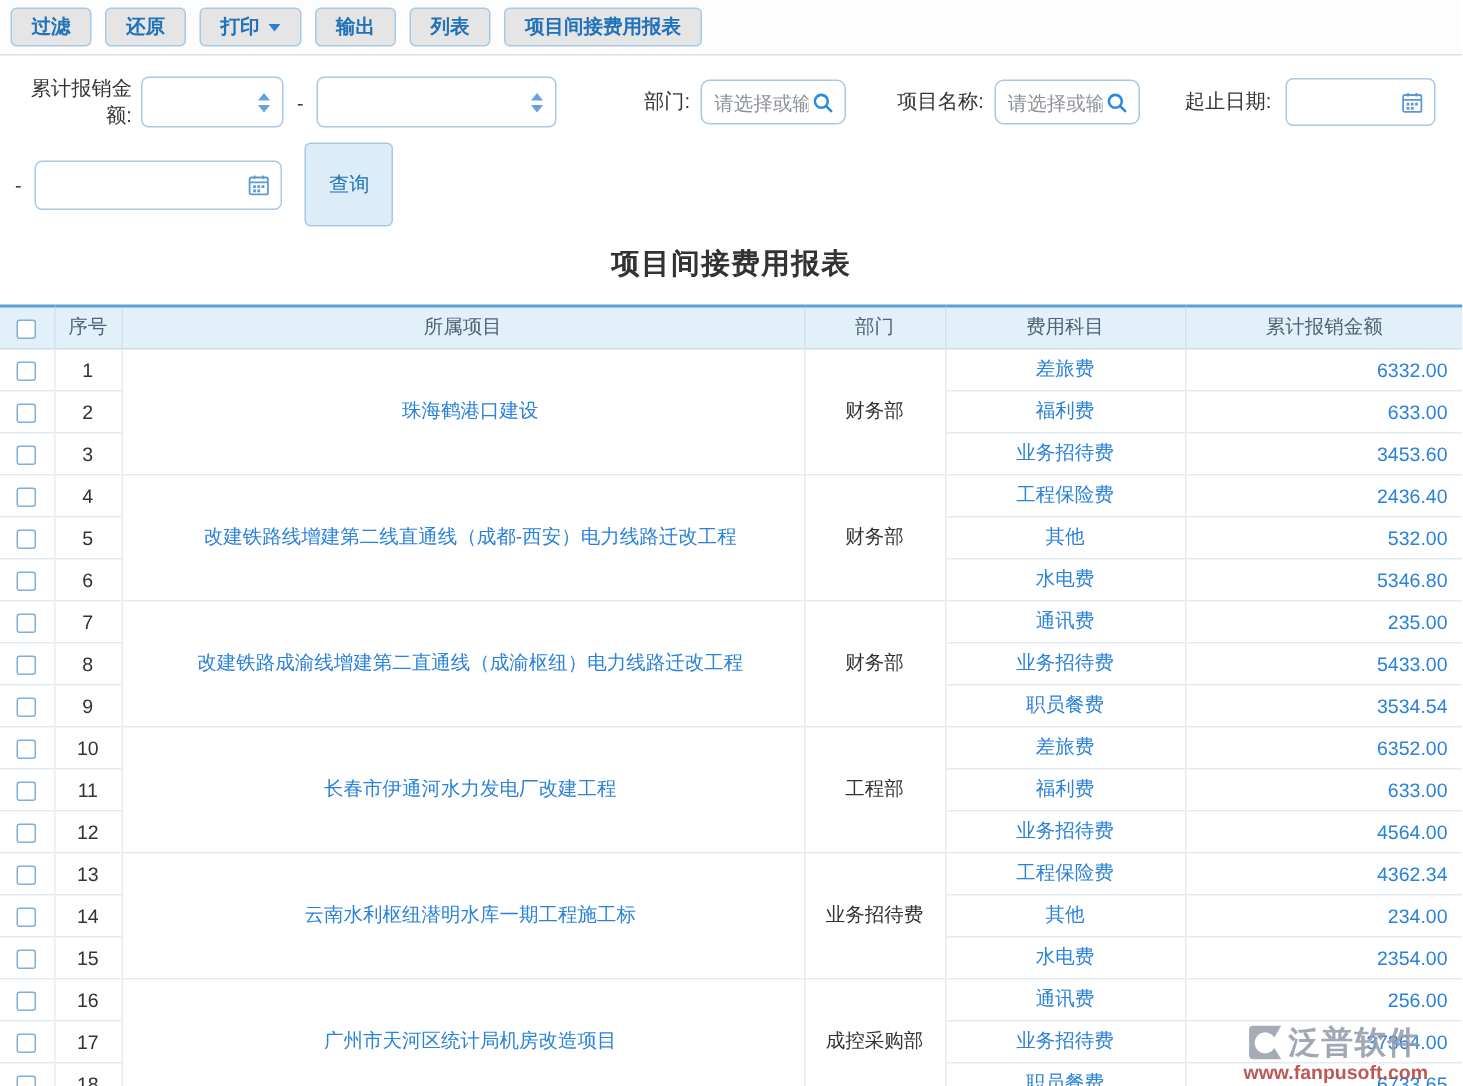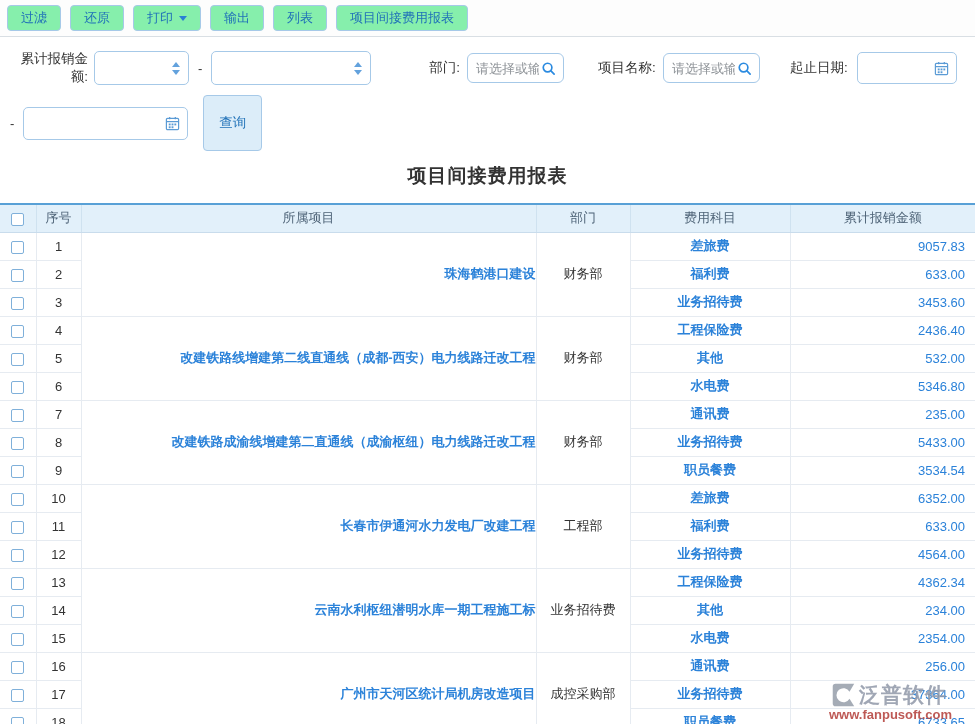--- a/index.html
+++ b/index.html
@@ -4,22 +4,22 @@
 <style>
   * { margin:0; padding:0; box-sizing:border-box; }
   html,body { width:975px; height:724px; overflow:hidden; background:#fff;
     font-family:"Liberation Sans","DejaVu Sans",sans-serif; }
   .page { position:relative; width:975px; height:724px; }
 
   
   .toolbar { display:flex; align-items:center; gap:9px; padding:5px 7px 5px 7px;
     border-bottom:1px solid #d9dfe4; background:#fdfdfd; }
   .tbtn { display:inline-flex; align-items:center; gap:6px; padding:4px 13px;
-    background:#86efac; border:1px solid #a6c9e8; border-radius:4px;
-    color:#2172b8; font-size:13px; cursor:pointer; white-space:nowrap; line-height:16px; }
+    background:#e5e5e5; border:1px solid #a6c9e8; border-radius:4px;
+    color:#2172b8; font-size:13px; cursor:pointer; white-space:nowrap; line-height:16px;font-weight:bold; }
   .caret-down { width:0; height:0; border-left:4px solid transparent;
     border-right:4px solid transparent; border-top:5px solid #2a7fd4; display:inline-block; }
 
   
   .filters { padding:6px 8px 4px 8px; }
   .frow { display:flex; align-items:center; }
   .frow1 { min-height:50px; }
   .frow2 { min-height:40px; margin-top:2px; }
   .flabel { font-size:13.5px; color:#333; text-align:right; line-height:1.35; white-space:nowrap; }
   .flabel.wrap { width:80px; white-space:normal; margin-right:6px; }
@@ -45,23 +45,23 @@
 
   
   table { width:975px; border-collapse:collapse; table-layout:fixed; }
   thead th { background:#e2f0fa; border-top:2px solid #58a0d6; border-bottom:1px solid #c9dcec;
     border-right:1px solid #cfe2f0; height:28px; font-size:13px; font-weight:normal;
     color:#4e6377; text-align:center; }
   thead th:last-child { border-right:none; }
   tbody td { height:28px; border-bottom:1px solid #e6ebf1; border-right:1px solid #e6ebf1;
     font-size:13px; color:#333; text-align:center; background:#fff; }
   tbody td:last-child { border-right:none; }
-  td.col-project { text-align:right; padding-left:10px; }
+  td.col-project { text-align:center; padding-left:10px; }
   td.col-amount { text-align:right; padding-right:10px; color:#2b82d9; }
-  a.cell-link { color:#2b82d9; text-decoration:none; cursor:pointer;font-weight:bold; }
+  a.cell-link { color:#2b82d9; text-decoration:none; cursor:pointer; }
   .checkbox { display:inline-block; width:13px; height:13px; border:1px solid #7fb0da;
     border-radius:2px; background:#fff; vertical-align:middle; cursor:pointer; }
 
   
   .watermark { position:absolute; right:6px; bottom:2px; width:140px; pointer-events:none;
     opacity:.88; z-index:5; text-align:left; }
   .wm-top { display:flex; align-items:center; gap:2px; }
   .wm-brand { font-size:21px; font-weight:bold; color:#939bab; letter-spacing:1px; }
   .wm-url { font-size:13px; font-weight:bold; color:#b5433e; margin-top:-2px; }
 </style>
@@ -195,21 +195,21 @@
         <th>累计报销金额</th>
       </tr>
     </thead>
     <tbody>
         <tr>
           <td><span class="checkbox"></span></td>
           <td>1</td>
           <td class="col-project" rowspan="3"><a class="cell-link">珠海鹤港口建设</a></td>
           <td rowspan="3">财务部</td>
           <td><a class="cell-link">差旅费</a></td>
-          <td class="col-amount">9057.83</td>
+          <td class="col-amount">6332.00</td>
         </tr>
         <tr>
           <td><span class="checkbox"></span></td>
           <td>2</td>
           <td><a class="cell-link">福利费</a></td>
           <td class="col-amount">633.00</td>
         </tr>
         <tr>
           <td><span class="checkbox"></span></td>
           <td>3</td>

